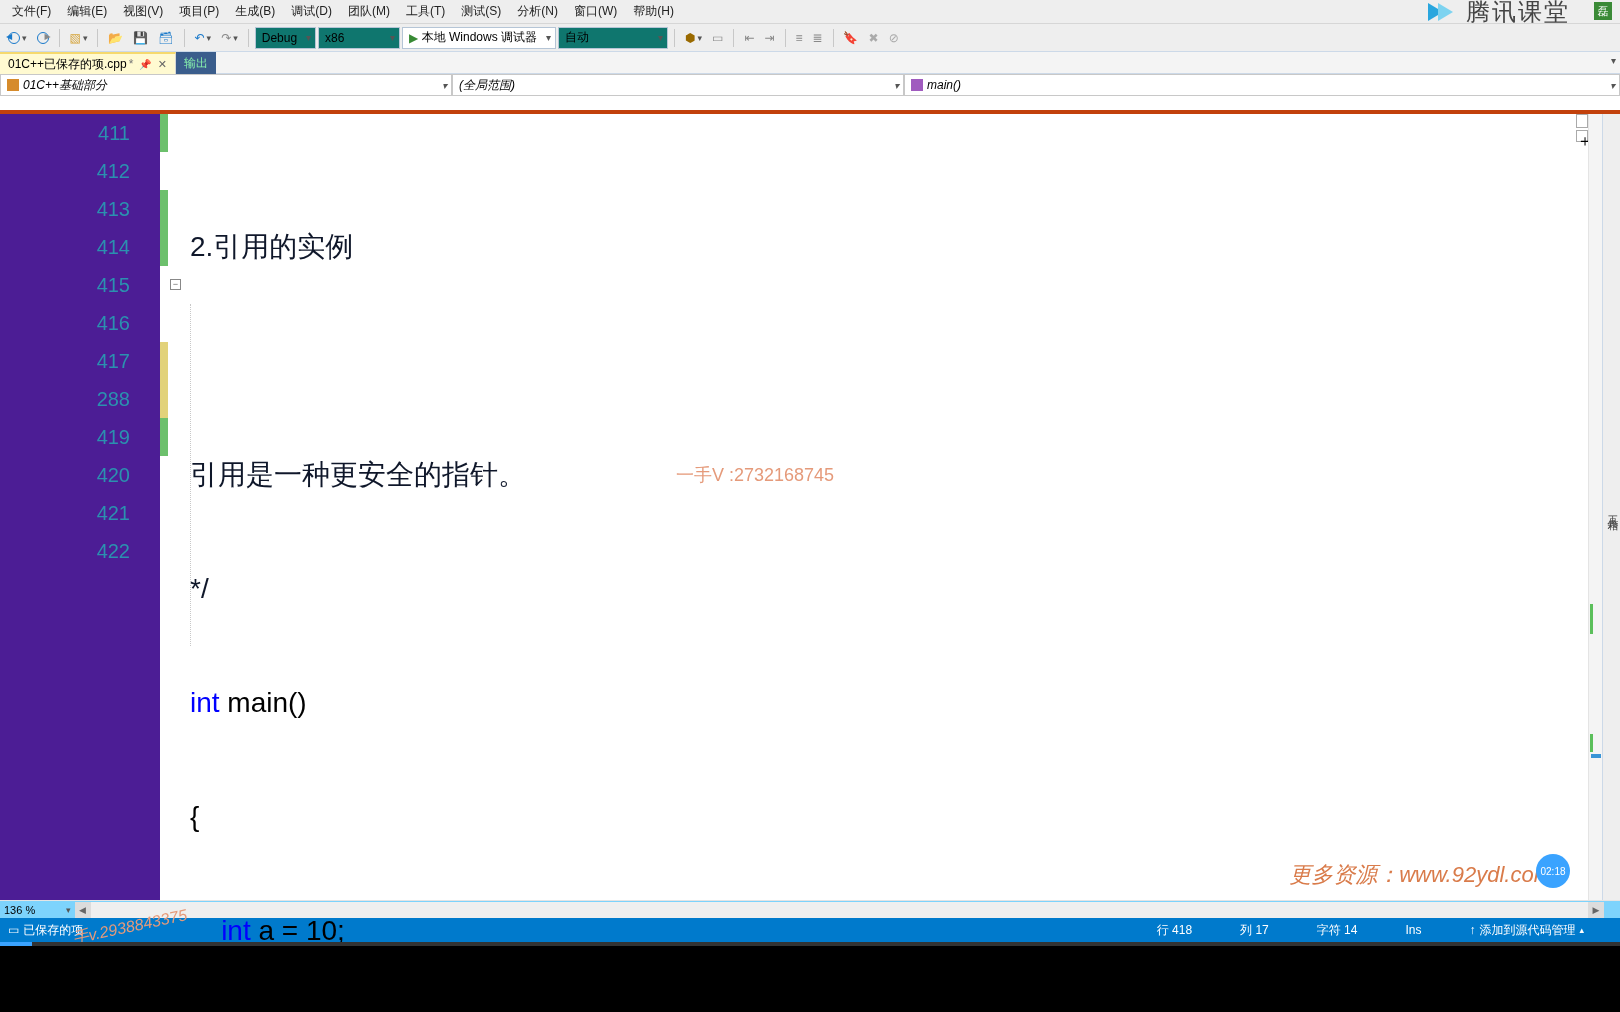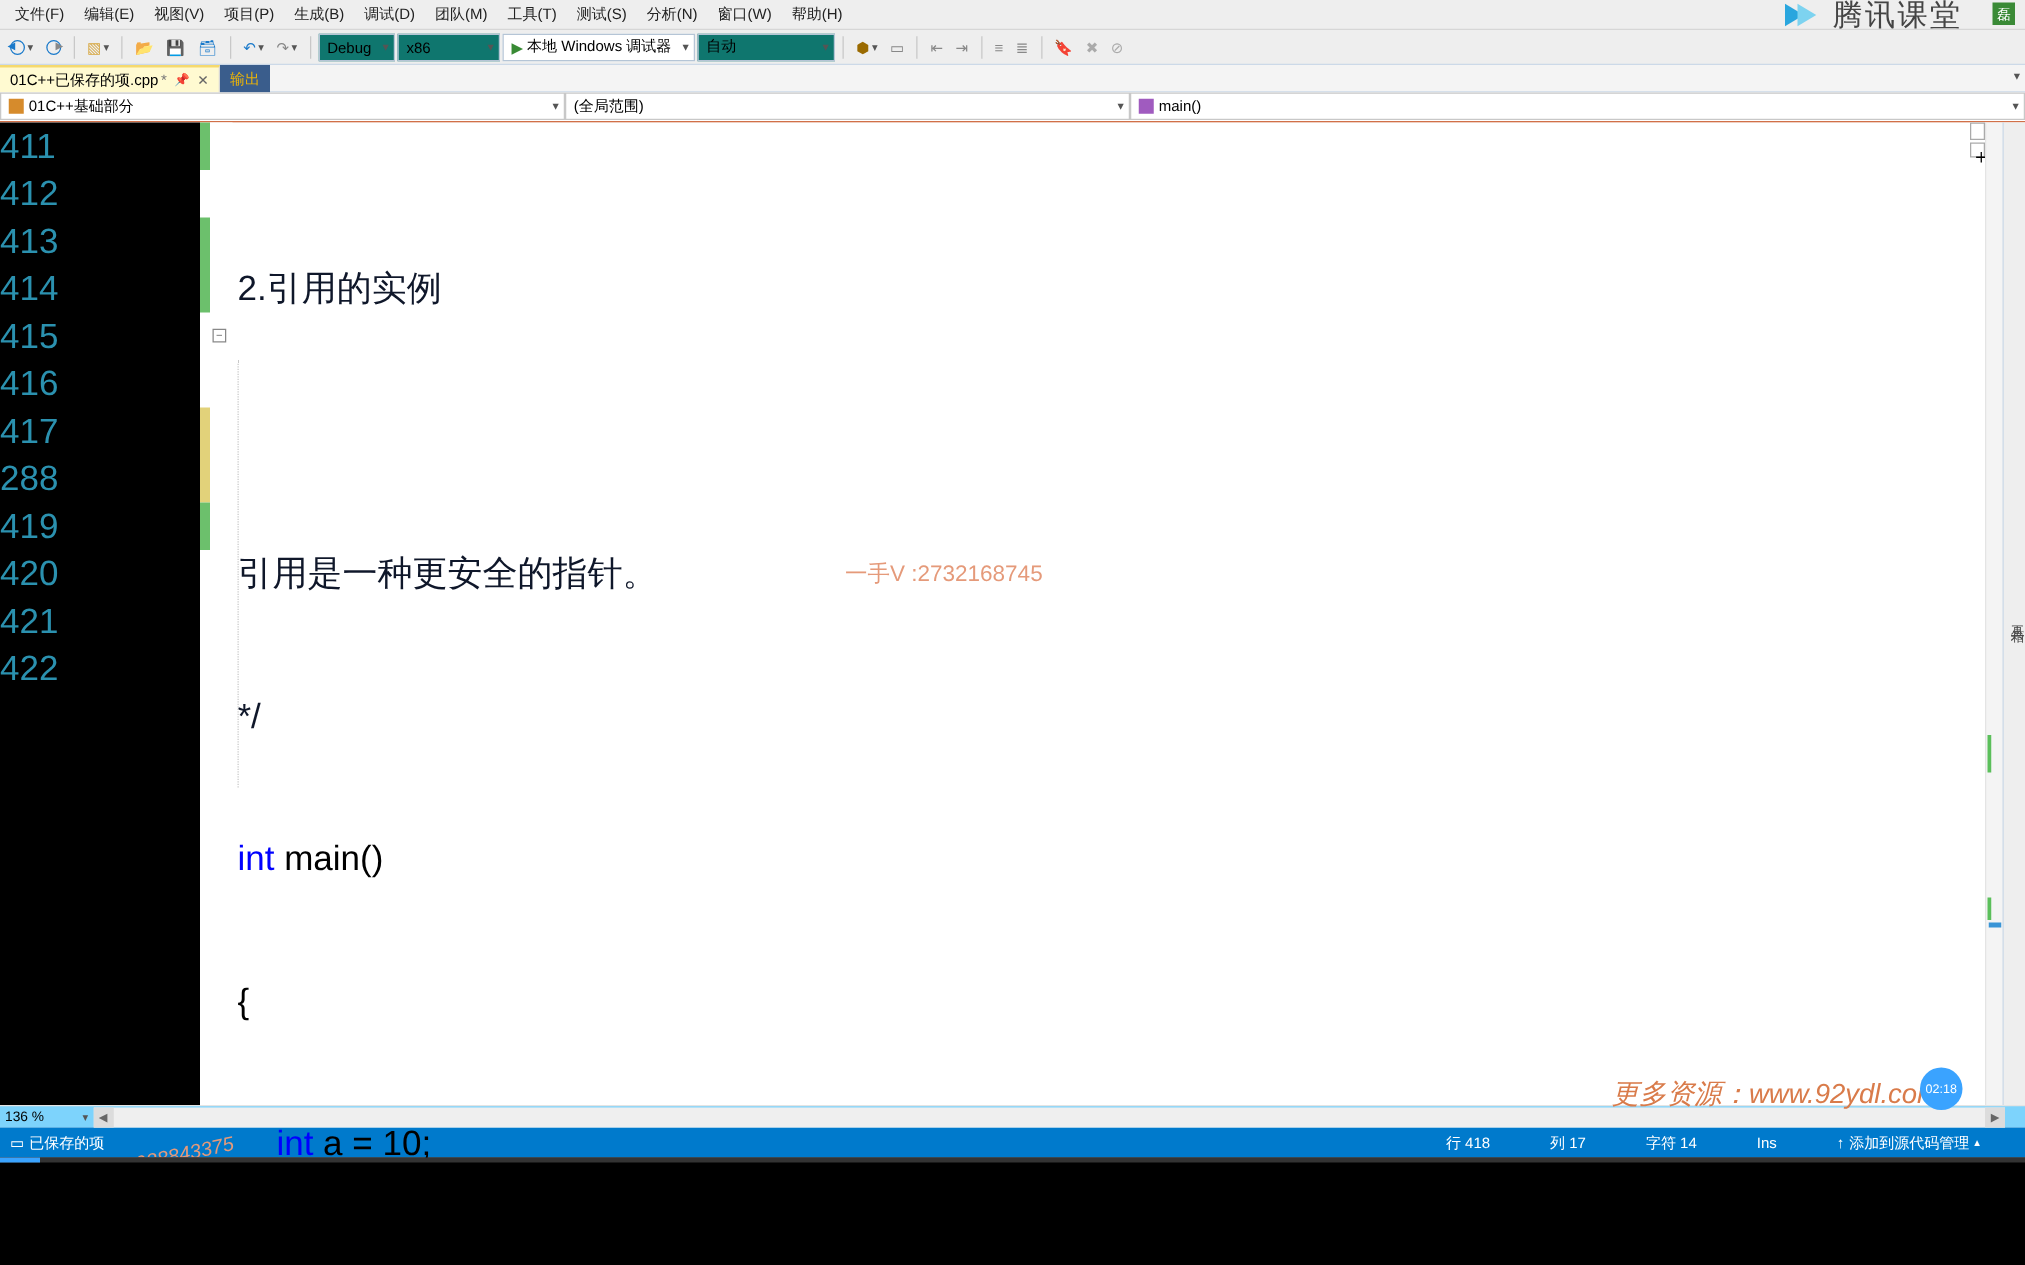--- a/index.html
+++ b/index.html
@@ -20,34 +20,34 @@
   .tb-play { color:#388a34; font-size:12px; }
   .circ { width:12px; height:12px; border-radius:50%; border:1px solid #1979ca; display:inline-block; position:relative; }
   .circ.back::after{content:"◀";position:absolute;left:-3px;top:-1px;font-size:8px;color:#1979ca;}
   .circ.fwd::after{content:"▶";position:absolute;right:-3px;top:-1px;font-size:8px;color:#888;}
   .tabstrip { height:22px; background:#f4f4f4; border-bottom:1px solid #ccd9e8; display:flex; position:relative; }
   .tab { display:flex; align-items:center; padding:0 8px; font-size:12px; border-right:1px solid #d6d6d6; height:22px; background:#fff; }
   .tab.active { background:#fffad1; border-top:2px solid #f5d96e; height:22px; }
   .tab .dirty { color:#777; margin-left:2px; }
   .tab .pin { margin-left:6px; color:#1979ca; font-size:10px; }
   .tab .close { margin-left:6px; color:#666; font-size:11px; }
-  .tab.inactive { background:#3a5d8c; color:#eab308; border-right:none; }
+  .tab.inactive { background:#3a5d8c; color:#86efac; border-right:none; }
   .tabstrip .drop { position:absolute; right:4px; top:3px; font-size:10px; color:#555; }
-  .navstrip { height:24px; display:flex; border-bottom:1px solid #c2410c; }
+  .navstrip { height:40px; display:flex; border-bottom:4px solid #c2410c;font-style:italic; }
   .nav-dd { border:1px solid #c8c8c8; height:22px; font-size:12px; display:flex; align-items:center; padding:0 18px 0 6px; position:relative; background:#fff; }
   .nav-dd::after { content:"▾"; position:absolute; right:4px; font-size:10px; color:#555; }
   .nav1 { width:452px; } .nav2 { width:452px; } .nav3 { flex:1; }
   .nav-icon { width:12px; height:12px; margin-right:4px; background:#d68b2c; display:inline-block; }
   .nav-icon.func { background:#a05bbf; }
   .editor-wrap { display:flex; width:100%; height:calc(100% - 24px - 28px - 22px - 24px - 24px - 104px); position:relative; background:#fff; }
   .sidepanel { width:18px; background:#eee; border-left:1px solid #ccd9e8; writing-mode:vertical-rl; font-size:11px; color:#444; text-align:center; padding-top:6px; position:absolute; right:0; top:0; height:100%; letter-spacing:2px; }
   .overview { width:14px; background:#f4f4f4; position:absolute; right:18px; top:0; height:100%; border-left:1px solid #e4e4e4; }
   .ov-cursor{position:absolute; right:1px; width:10px; height:4px; background:#3994d6;}
   .ov-mod{position:absolute; left:1px; width:3px; background:#5bbf5b;}
-  .gutter { width:160px; background:#000000; border-right:0; text-align:left; padding-right:30px; font-family:Consolas,monospace; font-size:28px; color:#2b91af; line-height:38px; padding-top:0; }
+  .gutter { width:160px; background:#4c1d95; border-right:0; text-align:right; padding-right:30px; font-family:Consolas,monospace; font-size:20px; color:#2b91af; line-height:38px; padding-top:0; }
   .modbar { width:8px; background:transparent; }
   .modbar .seg { width:8px; height:38px; }
   .seg.y { background:#e2d27a; } .seg.g { background:#6cc06c; }
   .foldbar { width:18px; background:#fff; position:relative; }
   .fold-box { position:absolute; left:2px; width:11px; height:11px; border:1px solid #888; font-size:9px; line-height:9px; text-align:center; color:#666; }
   .code { flex:1; font-family:Consolas,"Courier New",monospace; font-size:28px; line-height:38px; white-space:pre; color:#000; position:relative; }
   .code .line { height:38px; padding-left:4px; }
   .code .hl { background:#f4f6fa; border-top:1px solid #e8ecf2; border-bottom:1px solid #e8ecf2; }
   .c-comment { color:#0f172a; } .c-kw { color:#0000ff; } .c-func{color:#000;}
   .bguide { position:absolute; left:4px; top:190px; width:1px; height:342px; border-left:1px dotted #c8c8c8; }

